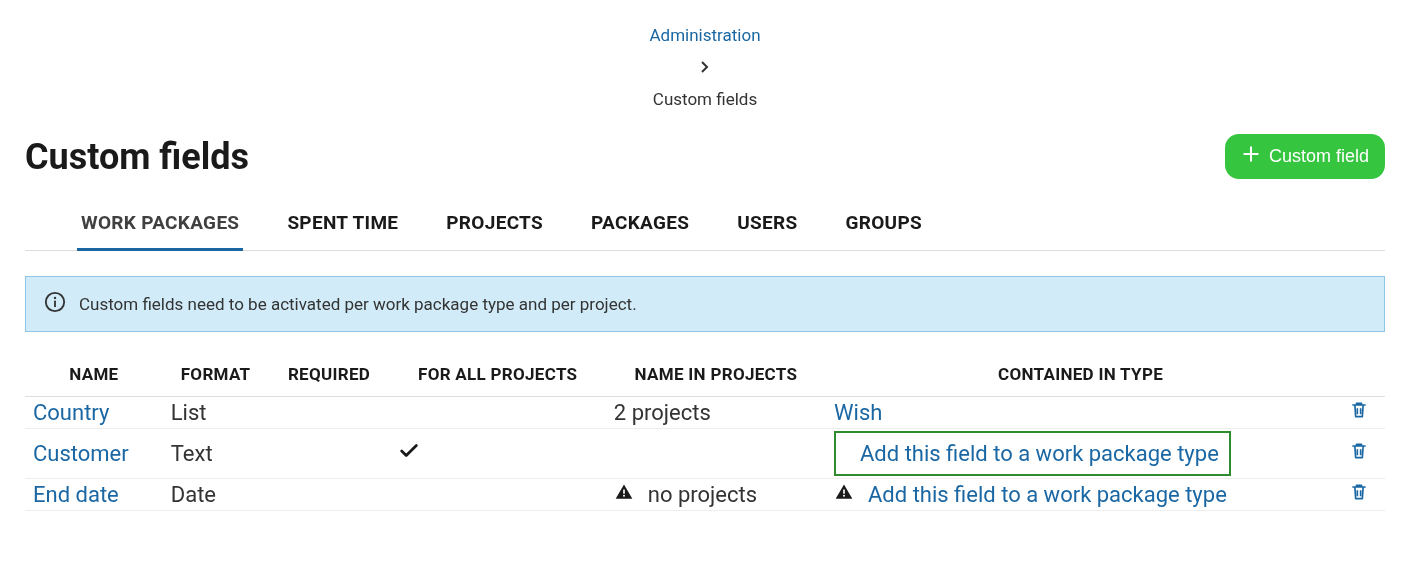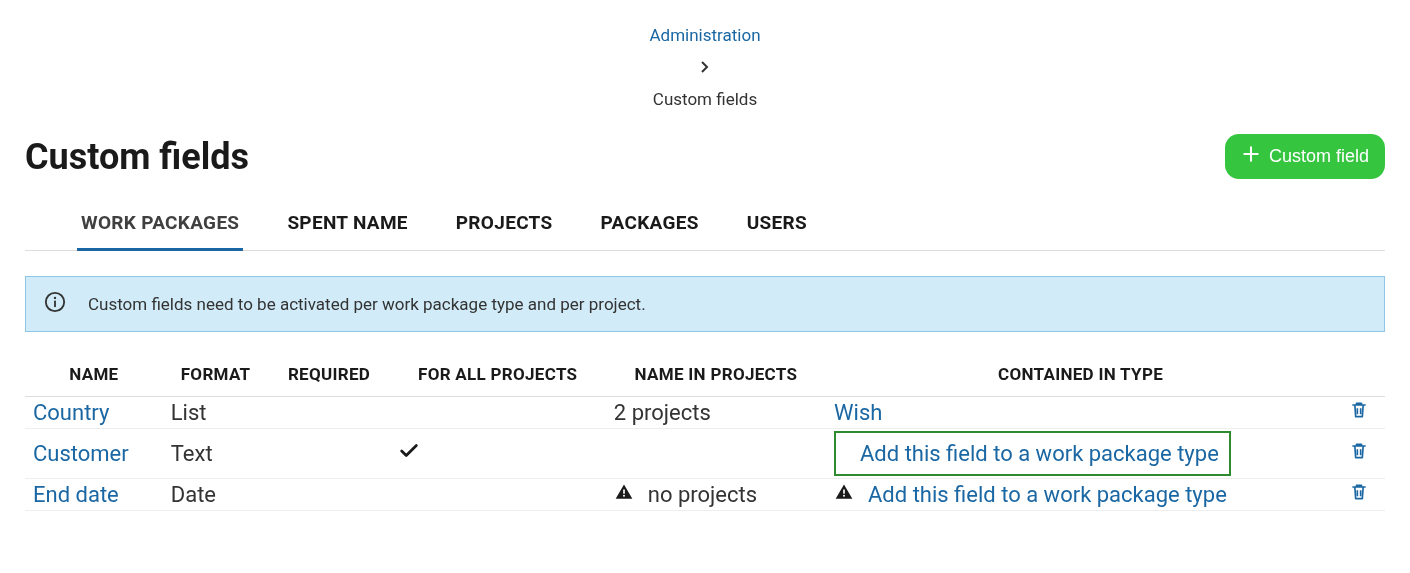--- a/index.html
+++ b/index.html
@@ -75,21 +75,21 @@
       border-bottom-color: #1A67A3;
       margin-left: 32px;
     }
 
     .info-banner {
       background: #D1ECF8;
       border: 1px solid #8FC6E8;
       padding: 14px 18px;
       display: flex;
       align-items: center;
-      gap: 22px;
+      gap: 13px;
       font-size: 17px;
       color: #333;
       margin-bottom: 20px;
     }
     .info-banner svg { width: 22px; height: 22px; flex-shrink: 0; }
 
     table {
       width: 100%;
       border-collapse: collapse;
     }
@@ -155,24 +155,25 @@
       <svg viewBox="0 0 24 24">
           <path d="M12 4v16M4 12h16" stroke="#fff" stroke-width="2.5" stroke-linecap="round"></path>
         </svg>
     </span>
     <span>Custom field</span>
   </button>
 </div>
 
 <div class="tabs">
   <div class="tab active">WORK PACKAGES</div>
-  <div class="tab">SPENT NAME</div>
+  <div class="tab">SPENT TIME</div>
   <div class="tab">PROJECTS</div>
   <div class="tab">PACKAGES</div>
   <div class="tab">USERS</div>
+  <div class="tab">GROUPS</div>
 </div>
 
 <div class="info-banner">
   <span>
     <svg viewBox="0 0 24 24">
         <circle cx="12" cy="12" r="10" fill="none" stroke="#333" stroke-width="2"></circle>
         <circle cx="12" cy="7.5" r="1.3" fill="#333"></circle>
         <rect x="11" y="10.5" width="2" height="7" fill="#333"></rect>
       </svg>
   </span>

